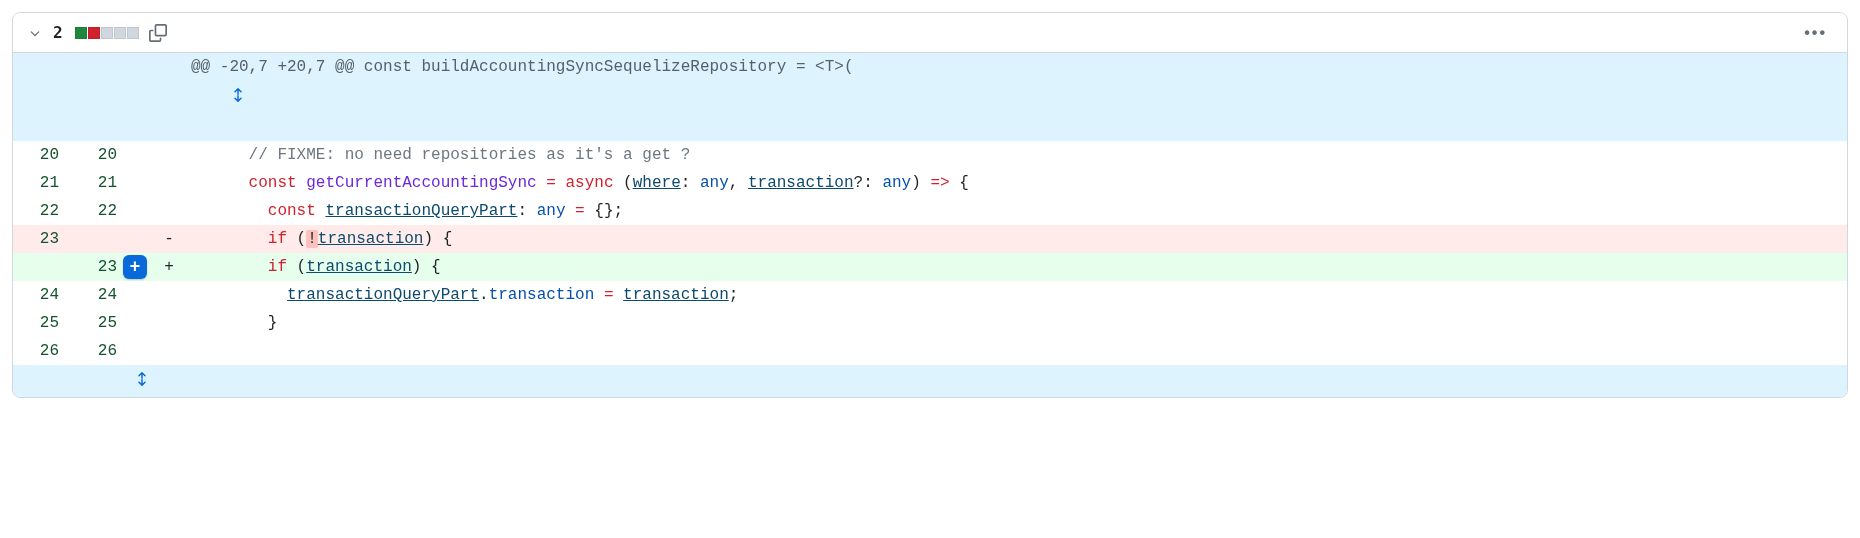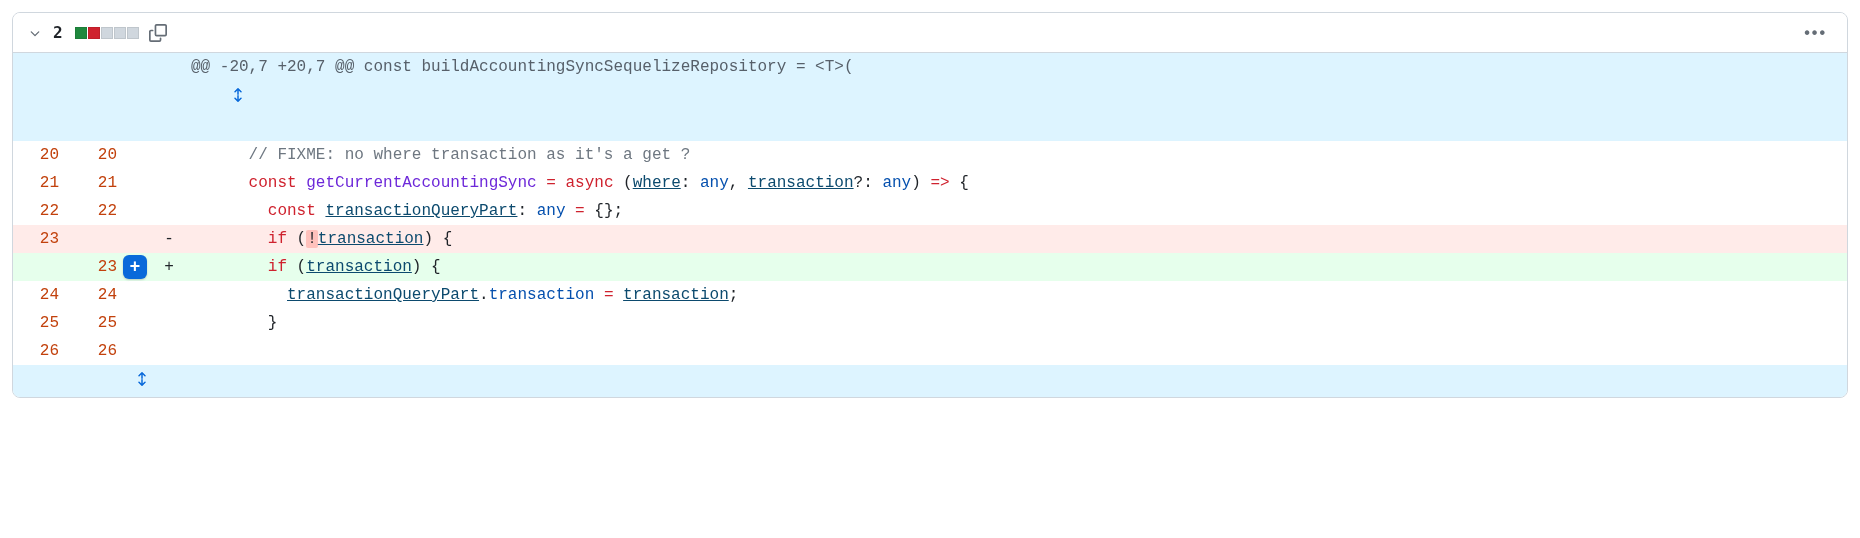--- a/index.html
+++ b/index.html
@@ -61,21 +61,21 @@
     line-height: 28px;
     vertical-align: top;
     white-space: pre;
   }
   col.lnum { width: 58px; }
   col.addbtn { width: 26px; }
   col.sign-col { width: 28px; }
 
   td.lnum {
     text-align: right;
-    color: #c2410c;
+    color: #14532d;
     padding: 0 12px 0 0;
     user-select: none;
     background: #ffffff;
   }
   td.addbtn { background: #ffffff; position: relative; }
   td.sign { color: #1f2328; text-align: center; padding: 0; }
   td.code { padding-left: 8px; padding-right: 0; overflow: hidden; }
 
   tr.hunk td { background: #ddf4ff; color: #57606a; }
   tr.hunk td.lnum { background: #ddf4ff; }
@@ -165,21 +165,21 @@
           </span>
         </td>
         <td class="sign"></td>
         <td class="code">@@ -20,7 +20,7 @@ const buildAccountingSyncSequelizeRepository = &lt;T&gt;(</td>
       </tr>
     <tr class="ctx">
           <td class="lnum">20</td>
           <td class="lnum">20</td>
           <td class="addbtn"></td>
           <td class="sign"></td>
-          <td class="code"><span>      </span><span class="tok-comment">// FIXME: no where transaction as it's a get ?</span></td>
+          <td class="code"><span>      </span><span class="tok-comment">// FIXME: no need repositories as it's a get ?</span></td>
         </tr>
         <tr class="ctx">
           <td class="lnum">21</td>
           <td class="lnum">21</td>
           <td class="addbtn"></td>
           <td class="sign"></td>
           <td class="code"><span>      </span><span class="tok-kw">const</span><span> </span><span class="tok-fn">getCurrentAccountingSync</span><span> </span><span class="tok-kw">=</span><span> </span><span class="tok-kw">async</span><span> (</span><span class="tok-var">where</span><span>: </span><span class="tok-type">any</span><span>, </span><span class="tok-var">transaction</span><span>?: </span><span class="tok-type">any</span><span>) </span><span class="tok-kw">=&gt;</span><span> {</span></td>
         </tr>
         <tr class="ctx">
           <td class="lnum">22</td>

